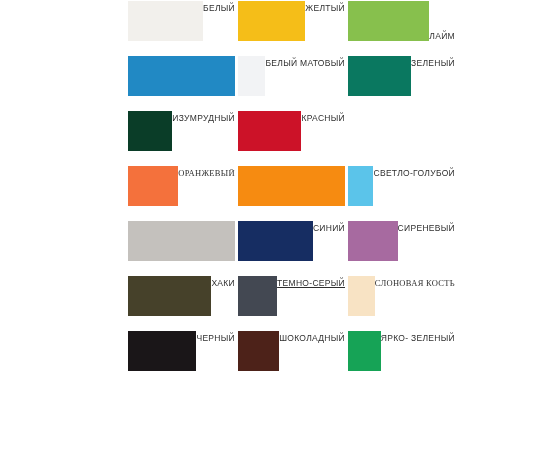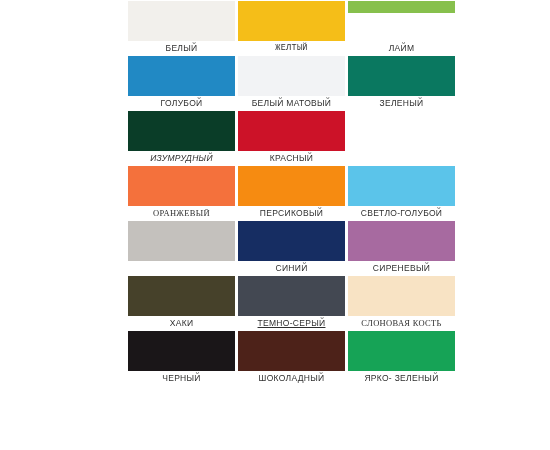--- a/index.html
+++ b/index.html
@@ -27,21 +27,21 @@
   .swatch-row {
     display: flex;
     flex-direction: row;
     height: 55px;
   }
 
   .swatch-cell {
     width: 107px;
     margin-right: 3px;
     display: flex;
-    flex-direction: column;
+    flex-direction: row;
     align-items: stretch;
   }
 
   .swatch-cell.is-empty {
     visibility: hidden;
   }
 
   .swatch-chip {
     height: 40px;
     width: 107px;
@@ -66,62 +66,60 @@
 
 <div id="palette-grid">
 
   <div class="swatch-row">
     <div class="swatch-cell">
       <span class="swatch-chip" style="background: rgb(242, 240, 236);"></span>
       <span class="swatch-label" style="color: rgb(47, 47, 47);">БЕЛЫЙ</span>
     </div>
     <div class="swatch-cell">
       <span class="swatch-chip" style="background: rgb(245, 190, 24);"></span>
-      <span class="swatch-label" style="color: rgb(47, 47, 47); font-family: Liberation Mono, monospace;">ЖЕЛТЫЙ</span>
+      <span class="swatch-label" style="color: rgb(47, 47, 47);">ЖЕЛТЫЙ</span>
     </div>
     <div class="swatch-cell">
       <span class="swatch-chip" style="background: rgb(135, 192, 77);"></span>
       <span class="swatch-label" style="color: rgb(47, 47, 47); margin-top: 28px;">ЛАЙМ</span>
     </div>
   </div>
 
   <div class="swatch-row">
     <div class="swatch-cell">
       <span class="swatch-chip" style="background: rgb(33, 137, 196);"></span>
-      <span class="swatch-label" style="color: rgb(47, 47, 47);">ГОЛУБОЙ</span>
     </div>
     <div class="swatch-cell">
       <span class="swatch-chip" style="background: rgb(242, 243, 245);"></span>
       <span class="swatch-label" style="color: rgb(47, 47, 47);">БЕЛЫЙ МАТОВЫЙ</span>
     </div>
     <div class="swatch-cell">
       <span class="swatch-chip" style="background: rgb(10, 120, 96);"></span>
       <span class="swatch-label" style="color: rgb(47, 47, 47);">ЗЕЛЕНЫЙ</span>
     </div>
   </div>
 
   <div class="swatch-row">
     <div class="swatch-cell">
       <span class="swatch-chip" style="background: rgb(10, 61, 40);"></span>
-      <span class="swatch-label" style="color: rgb(47, 47, 47); font-style: italic;">ИЗУМРУДНЫЙ</span>
+      <span class="swatch-label" style="color: rgb(47, 47, 47);">ИЗУМРУДНЫЙ</span>
     </div>
     <div class="swatch-cell">
       <span class="swatch-chip" style="background: rgb(204, 18, 40);"></span>
       <span class="swatch-label" style="color: rgb(47, 47, 47);">КРАСНЫЙ</span>
     </div>
   </div>
 
   <div class="swatch-row">
     <div class="swatch-cell">
       <span class="swatch-chip" style="background: rgb(244, 113, 60);"></span>
       <span class="swatch-label" style="color: rgb(47, 47, 47); font-family: Liberation Serif, serif;">ОРАНЖЕВЫЙ</span>
     </div>
     <div class="swatch-cell">
       <span class="swatch-chip" style="background: rgb(246, 139, 17);"></span>
-      <span class="swatch-label" style="color: rgb(47, 47, 47);">ПЕРСИКОВЫЙ</span>
     </div>
     <div class="swatch-cell">
       <span class="swatch-chip" style="background: rgb(91, 196, 234);"></span>
       <span class="swatch-label" style="color: rgb(47, 47, 47);">СВЕТЛО-ГОЛУБОЙ</span>
     </div>
   </div>
 
   <div class="swatch-row">
     <div class="swatch-cell">
       <span class="swatch-chip" style="background: rgb(196, 193, 189);"></span>

